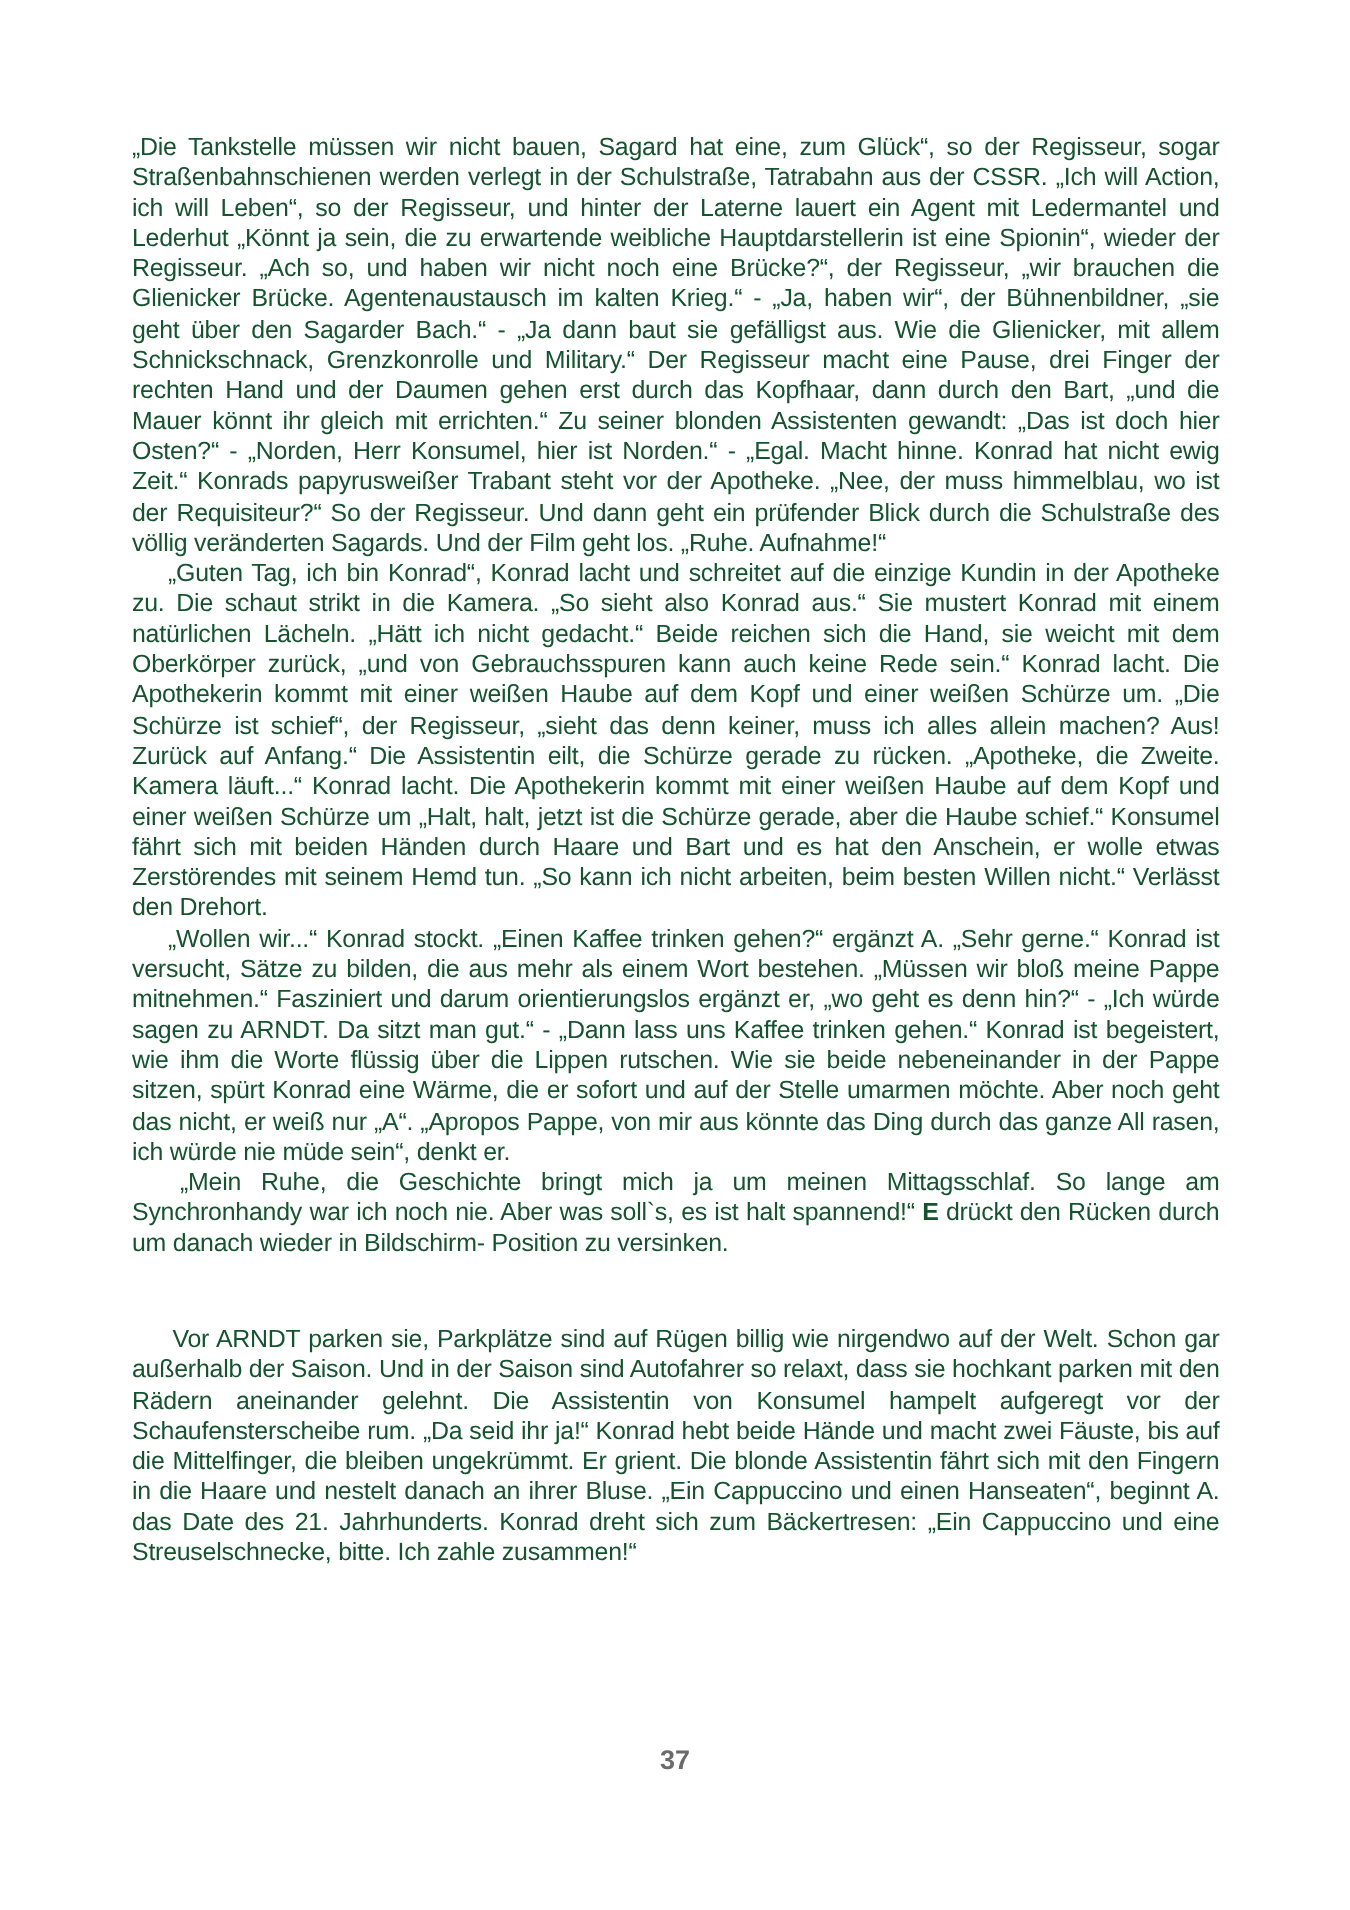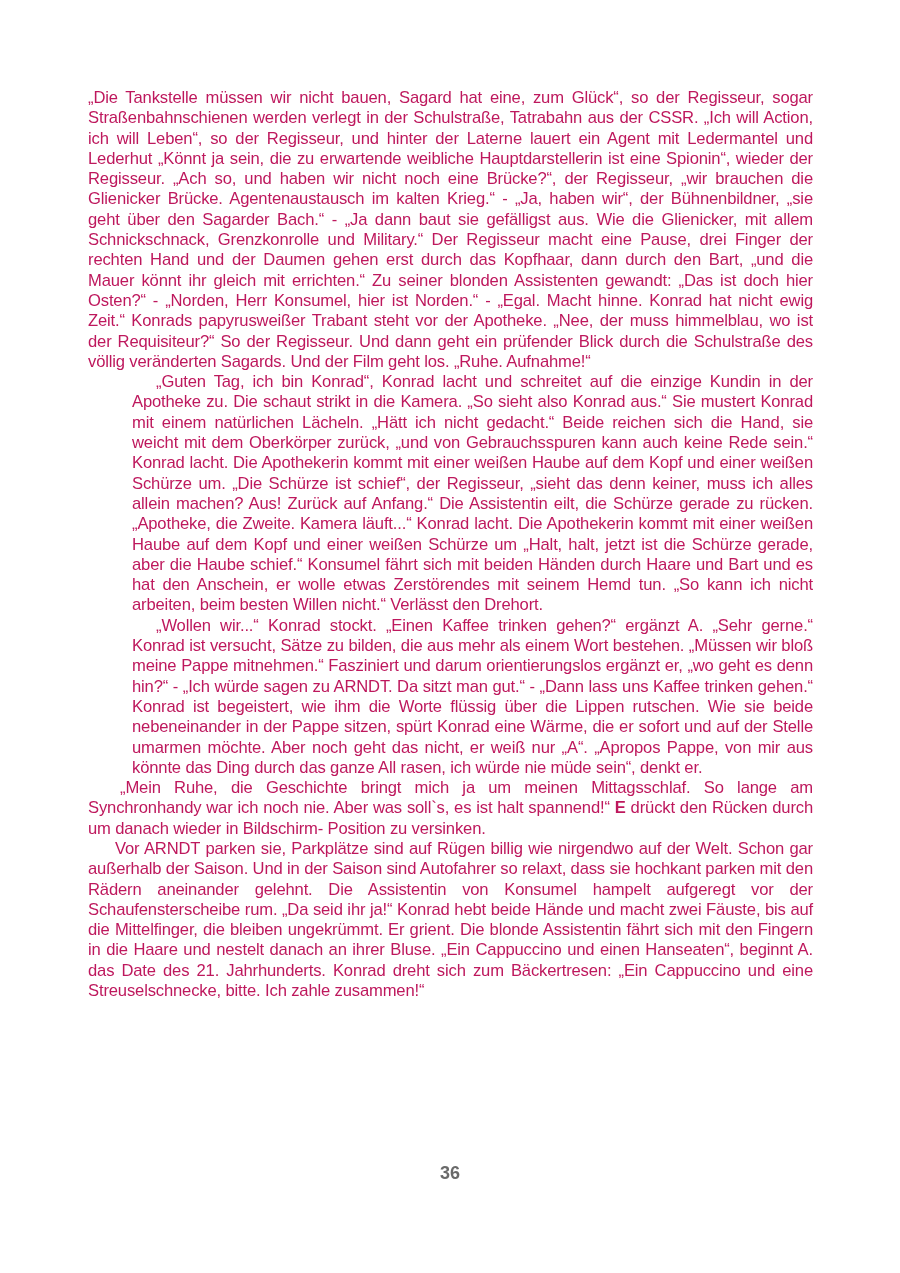--- a/index.html
+++ b/index.html
@@ -5,28 +5,28 @@
     html, body { margin: 0; padding: 0; background: #ffffff; }
     body { width: 900px; height: 1273px; position: relative; overflow: hidden; }
     .page {
       position: absolute;
       left: 88px;
       top: 88px;
       width: 725px;
       font-family: "Liberation Sans", sans-serif;
       font-size: 16.6px;
       line-height: 20.3px;
-      color: #be185d;
+      color: #14532d;
       text-align: justify;
       letter-spacing: -0.15px;
     }
     .page p { margin: 0; }
-    .page p.indent { text-indent: 24px; margin-left: 44px; }
+    .page p.indent { text-indent: 24px; }
     .page p.indent2 { text-indent: 32px; }
-    .page p.indent3 { text-indent: 27px; }
+    .page p.indent3 { text-indent: 27px; margin-top: 44px; }
     .bold-e { font-weight: bold; }
     .page-number {
       position: absolute;
       left: 0;
       width: 900px;
       top: 1163px;
       text-align: center;
       font-family: "Liberation Sans", sans-serif;
       font-size: 18px;
       font-weight: bold;
@@ -37,13 +37,13 @@
 <body>
 
 <div class="page">
   <p>„Die Tankstelle müssen wir nicht bauen, Sagard hat eine, zum Glück“, so der Regisseur, sogar Straßenbahnschienen werden verlegt in der Schulstraße, Tatrabahn aus der CSSR. „Ich will Action, ich will Leben“, so der Regisseur, und hinter der Laterne lauert ein Agent mit Ledermantel und Lederhut „Könnt ja sein, die zu erwartende weibliche Hauptdarstellerin ist eine Spionin“, wieder der Regisseur. „Ach so, und haben wir nicht noch eine Brücke?“, der Regisseur, „wir brauchen die Glienicker Brücke. Agentenaustausch im kalten Krieg.“ - „Ja, haben wir“, der Bühnenbildner, „sie geht über den Sagarder Bach.“ - „Ja dann baut sie gefälligst aus. Wie die Glienicker, mit allem Schnickschnack, Grenzkonrolle und Military.“ Der Regisseur macht eine Pause,  drei Finger der rechten Hand und der Daumen gehen erst durch das Kopfhaar, dann durch den Bart, „und die Mauer könnt ihr gleich mit errichten.“ Zu seiner blonden Assistenten gewandt: „Das ist doch hier Osten?“ - „Norden, Herr Konsumel, hier ist Norden.“ - „Egal. Macht hinne. Konrad hat nicht ewig Zeit.“ Konrads papyrusweißer Trabant steht vor der Apotheke. „Nee, der muss himmelblau, wo ist der Requisiteur?“ So der Regisseur. Und dann geht ein prüfender Blick durch die Schulstraße des völlig veränderten Sagards. Und der Film geht los. „Ruhe. Aufnahme!“</p>
   <p class="indent">„Guten Tag, ich bin Konrad“, Konrad lacht und schreitet auf die einzige Kundin in der Apotheke zu. Die schaut strikt in die Kamera. „So sieht also Konrad aus.“ Sie mustert Konrad mit einem natürlichen Lächeln. „Hätt ich nicht gedacht.“ Beide reichen sich die Hand, sie weicht mit dem Oberkörper zurück, „und von Gebrauchsspuren kann auch keine Rede sein.“ Konrad lacht. Die Apothekerin kommt mit einer weißen Haube auf dem Kopf und einer weißen Schürze um. „Die Schürze ist schief“, der Regisseur, „sieht das denn keiner, muss ich alles allein machen? Aus! Zurück auf Anfang.“ Die Assistentin eilt, die Schürze gerade zu rücken. „Apotheke, die Zweite. Kamera läuft...“ Konrad lacht. Die Apothekerin kommt mit einer weißen Haube auf dem Kopf und einer weißen Schürze um „Halt, halt, jetzt ist die Schürze gerade, aber die Haube schief.“ Konsumel fährt sich mit beiden Händen durch Haare und Bart und es hat den Anschein, er wolle etwas Zerstörendes mit seinem Hemd tun. „So kann ich nicht arbeiten, beim besten Willen nicht.“ Verlässt den Drehort.</p>
   <p class="indent">„Wollen wir...“ Konrad stockt. „Einen Kaffee trinken gehen?“ ergänzt A. „Sehr gerne.“ Konrad ist versucht, Sätze zu bilden, die aus mehr als einem Wort bestehen. „Müssen wir bloß meine Pappe mitnehmen.“ Fasziniert und darum orientierungslos ergänzt er, „wo geht es denn hin?“ - „Ich würde sagen zu ARNDT. Da sitzt man gut.“ - „Dann lass uns Kaffee trinken gehen.“ Konrad ist begeistert, wie ihm die Worte flüssig über die Lippen rutschen. Wie sie beide nebeneinander in der Pappe sitzen, spürt Konrad eine Wärme, die er sofort und auf der Stelle umarmen möchte. Aber noch geht das nicht, er weiß nur „A“. „Apropos Pappe, von mir aus könnte das Ding durch das ganze All rasen, ich würde nie müde sein“, denkt er.</p>
   <p class="indent2"><span>„Mein Ruhe, die Geschichte bringt mich ja um meinen Mittagsschlaf. So lange am Synchronhandy war ich noch nie. Aber was soll`s, es ist halt spannend!“ </span><span class="bold-e">E</span><span> drückt den Rücken durch um danach wieder in Bildschirm- Position zu versinken.</span></p>
   <p class="indent3">Vor ARNDT parken sie, Parkplätze sind auf Rügen billig wie nirgendwo auf der Welt. Schon gar außerhalb der Saison. Und in der Saison sind Autofahrer so relaxt, dass sie hochkant parken mit den Rädern aneinander gelehnt. Die Assistentin von Konsumel hampelt aufgeregt vor der Schaufensterscheibe rum. „Da seid ihr ja!“ Konrad hebt beide Hände und macht zwei Fäuste, bis auf die Mittelfinger, die bleiben ungekrümmt. Er grient. Die blonde Assistentin fährt sich mit den Fingern in die Haare und nestelt danach an ihrer Bluse. „Ein Cappuccino und einen Hanseaten“, beginnt A. das Date des 21. Jahrhunderts. Konrad dreht sich zum Bäckertresen: „Ein Cappuccino und eine Streuselschnecke, bitte. Ich zahle zusammen!“</p>
 </div>
 
-<div class="page-number">36</div>
+<div class="page-number">37</div>
 
 </body></html>

